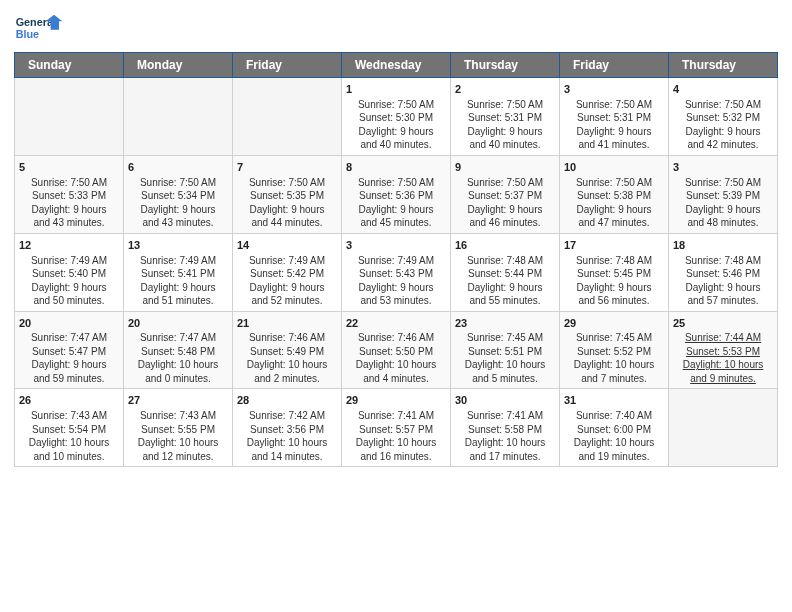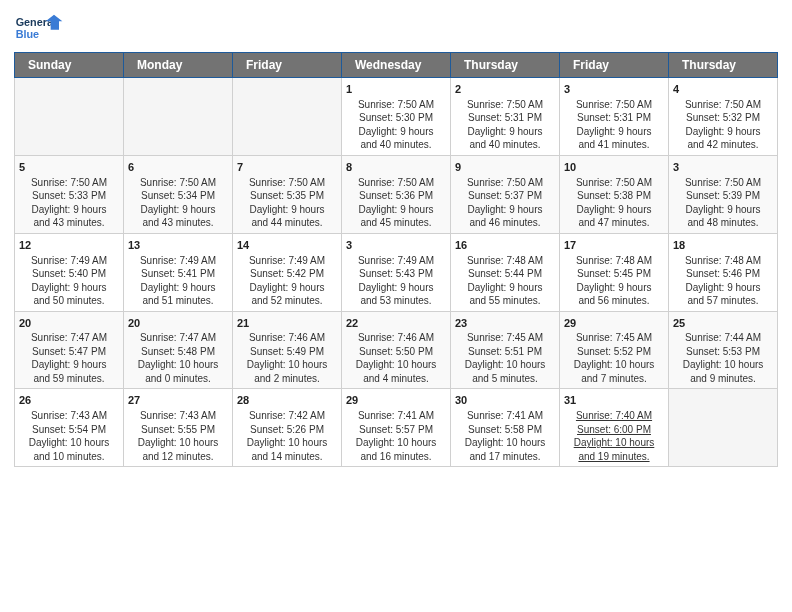--- a/index.html
+++ b/index.html
@@ -290,21 +290,21 @@
           </td>
           <td>
             <span class="day-num">29</span>
             <div class="day-info" style="white-space: pre-line;">Sunrise: 7:45 AM
 Sunset: 5:52 PM
 Daylight: 10 hours
 and 7 minutes.</div>
           </td>
           <td>
             <span class="day-num">25</span>
-            <div class="day-info" style="white-space: pre-line;">Sunrise: 7:44 AM
+            <div class="day-info" style="white-space: pre-line; text-decoration: underline;">Sunrise: 7:44 AM
 Sunset: 5:53 PM
 Daylight: 10 hours
 and 9 minutes.</div>
           </td>
         </tr>
         <tr>
           <td>
             <span class="day-num">26</span>
             <div class="day-info" style="white-space: pre-line;">Sunrise: 7:43 AM
 Sunset: 5:54 PM
@@ -314,41 +314,41 @@
           <td>
             <span class="day-num">27</span>
             <div class="day-info" style="white-space: pre-line;">Sunrise: 7:43 AM
 Sunset: 5:55 PM
 Daylight: 10 hours
 and 12 minutes.</div>
           </td>
           <td>
             <span class="day-num">28</span>
             <div class="day-info" style="white-space: pre-line;">Sunrise: 7:42 AM
-Sunset: 5:26 PM
+Sunset: 3:56 PM
 Daylight: 10 hours
 and 14 minutes.</div>
           </td>
           <td>
             <span class="day-num">29</span>
             <div class="day-info" style="white-space: pre-line;">Sunrise: 7:41 AM
 Sunset: 5:57 PM
 Daylight: 10 hours
 and 16 minutes.</div>
           </td>
           <td>
             <span class="day-num">30</span>
             <div class="day-info" style="white-space: pre-line;">Sunrise: 7:41 AM
 Sunset: 5:58 PM
 Daylight: 10 hours
 and 17 minutes.</div>
           </td>
           <td>
             <span class="day-num">31</span>
-            <div class="day-info" style="white-space: pre-line; text-decoration: underline;">Sunrise: 7:40 AM
+            <div class="day-info" style="white-space: pre-line;">Sunrise: 7:40 AM
 Sunset: 6:00 PM
 Daylight: 10 hours
 and 19 minutes.</div>
           </td>
           <td class="empty"></td>
         </tr>
       </tbody>
   </table>
 </div>
 

